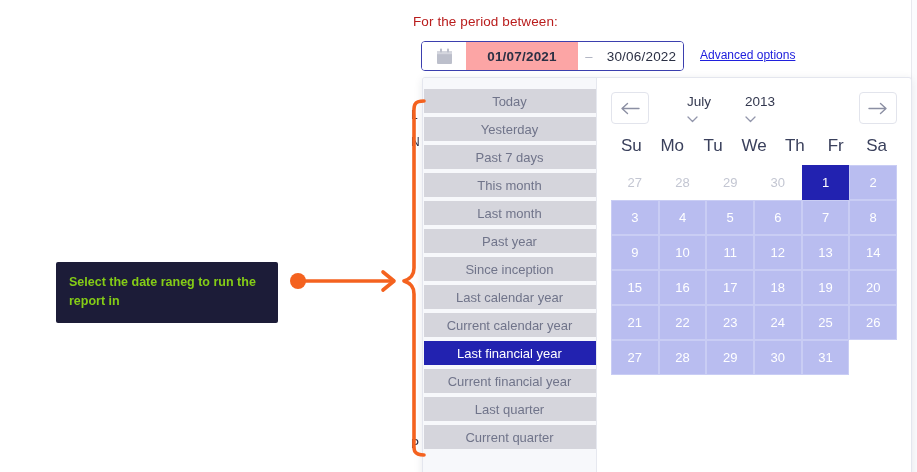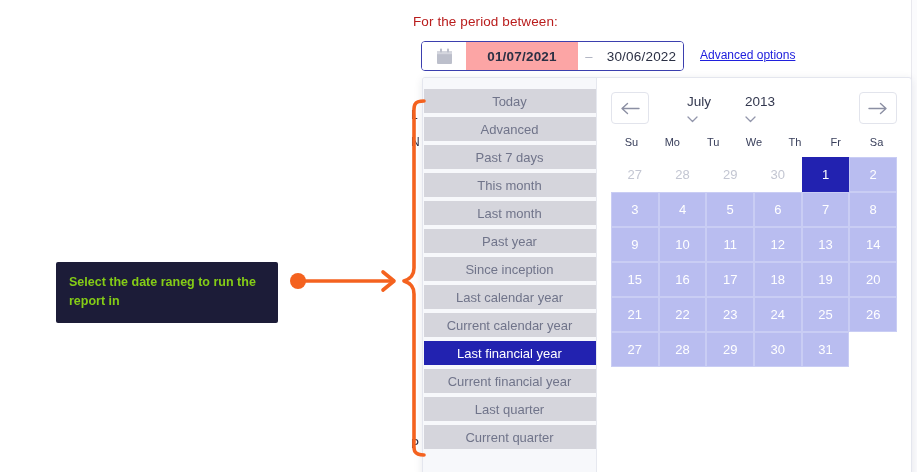--- a/index.html
+++ b/index.html
@@ -101,21 +101,21 @@
     display: flex; align-items: flex-start; gap: 7px; cursor: pointer;
     font-size: 13.5px; color: #33384f; flex-direction: column;
   }
   .sel-month { margin-left: 38px; }
   .sel-year  { margin-left: 34px; }
   .chev { display: block; }
   .spacer { flex: 1; }
 
   .dow-row { display: grid; grid-template-columns: repeat(7, 1fr); margin-bottom: 5px; }
   .dow {
-    text-align: center; font-size: 11px; color: #3a405c; padding: 4px 0;
+    text-align: center; font-size: 17px; color: #3a405c; padding: 4px 0;
   }
   .days { display: grid; grid-template-columns: repeat(6, 1fr); }
   .day {
     height: 35px; display: flex; align-items: center; justify-content: center;
     font-size: 13px; color: #ffffff; background: #b9bdf0;
     border: 1px solid #c9cdf4; cursor: pointer;
   }
   .day.out { background: #ffffff; border-color: #ffffff; color: #c3c6d2; }
   .day.start { background: #2222b0; border-color: #2222b0; color: #fff; }
 
@@ -154,21 +154,21 @@
     <span class="seg seg-dash">–</span>
     <span class="seg seg-end">30/06/2022</span>
   </div>
 
   <a class="adv-link">Advanced options</a>
 
   <div class="popup">
 
     <div class="presets">
       <button class="preset">Today</button>
-      <button class="preset">Advanced</button>
+      <button class="preset">Yesterday</button>
       <button class="preset">Past 7 days</button>
       <button class="preset">This month</button>
       <button class="preset">Last month</button>
       <button class="preset">Past year</button>
       <button class="preset">Since inception</button>
       <button class="preset">Last calendar year</button>
       <button class="preset">Current calendar year</button>
       <button class="preset selected">Last financial year</button>
       <button class="preset">Current financial year</button>
       <button class="preset">Last quarter</button>

